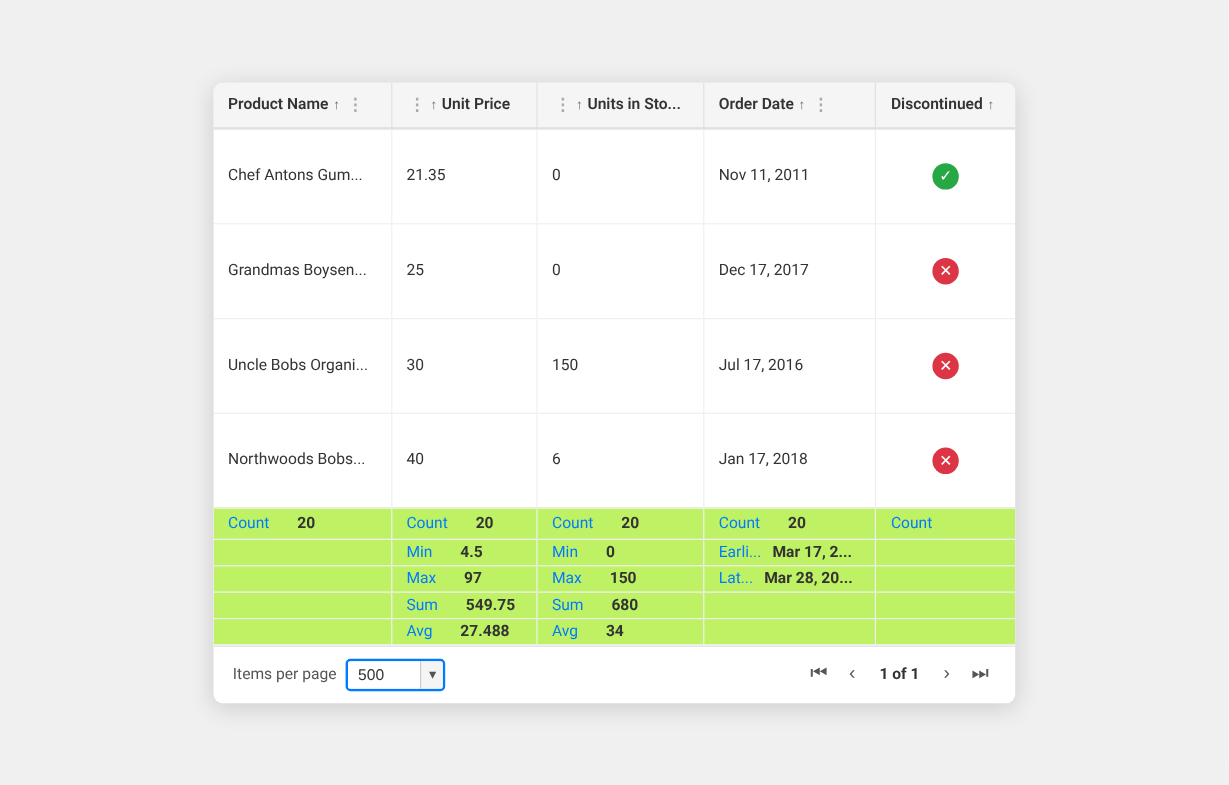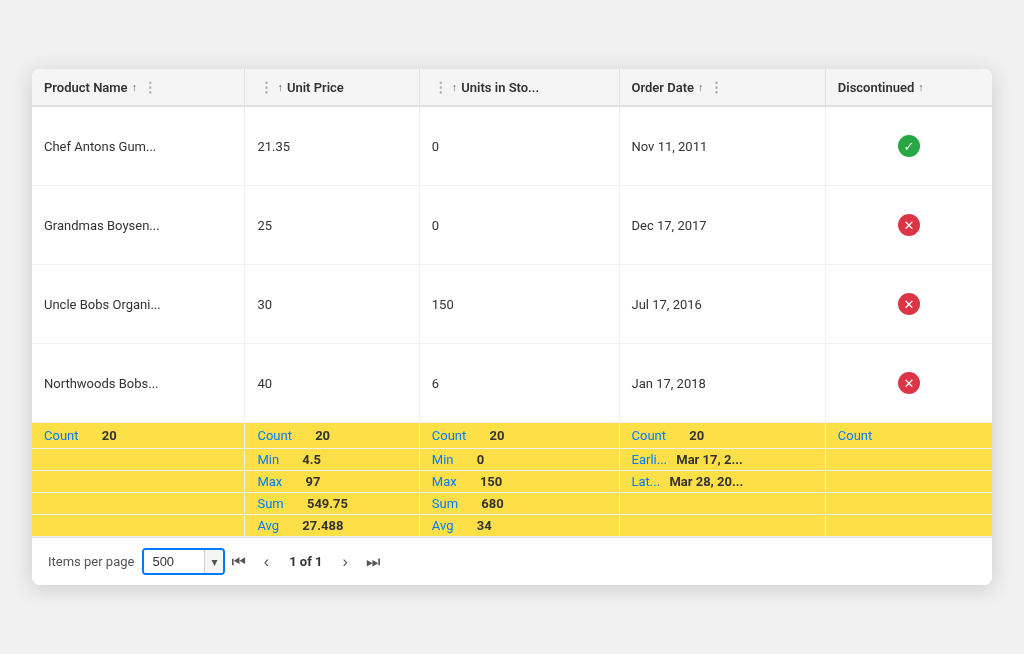--- a/index.html
+++ b/index.html
@@ -11,21 +11,21 @@
       align-items: center;
       justify-content: center;
       min-height: 100vh;
       background-color: #f0f0f0;
     }
     .table-container {
       background: #fff;
       border-radius: 8px;
       box-shadow: 0 4px 20px rgba(0,0,0,0.15);
       overflow: hidden;
-      width: 960px;
+      width: 668px;
       margin: 20px;
     }
     table {
       width: 100%;
       border-collapse: collapse;
     }
     thead tr {
       background: #f5f5f5;
       border-bottom: 2px solid #e0e0e0;
     }
@@ -88,42 +88,42 @@
       border-radius: 50%;
       color: white;
       font-size: 13px;
     }
 
     
     .summary-section {
       background: #f0f0f0;
     }
     .summary-section td {
-      background: #fde047;
+      background: #bef264;
       padding: 5px 12px;
       font-size: 13px;
     }
     .summary-label {
       color: #007bff;
       cursor: pointer;
       font-weight: 400;
     }
     .summary-value {
       font-weight: 700;
       color: #333;
     }
     .summary-row-minor td {
       padding: 3px 12px;
     }
 
     
     .table-footer {
       display: flex;
       align-items: center;
-      justify-content: flex-start;
+      justify-content: space-between;
       padding: 10px 16px;
       background: #fff;
       border-top: 1px solid #e0e0e0;
     }
     .items-per-page {
       display: flex;
       align-items: center;
       gap: 8px;
       font-size: 13px;
       color: #555;

